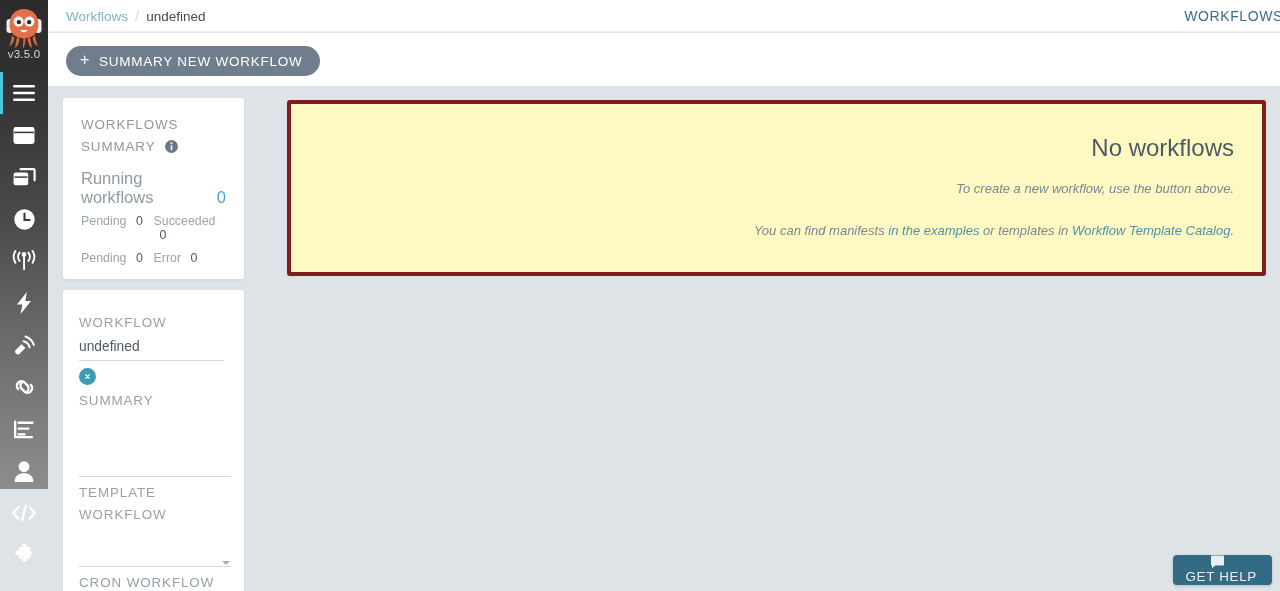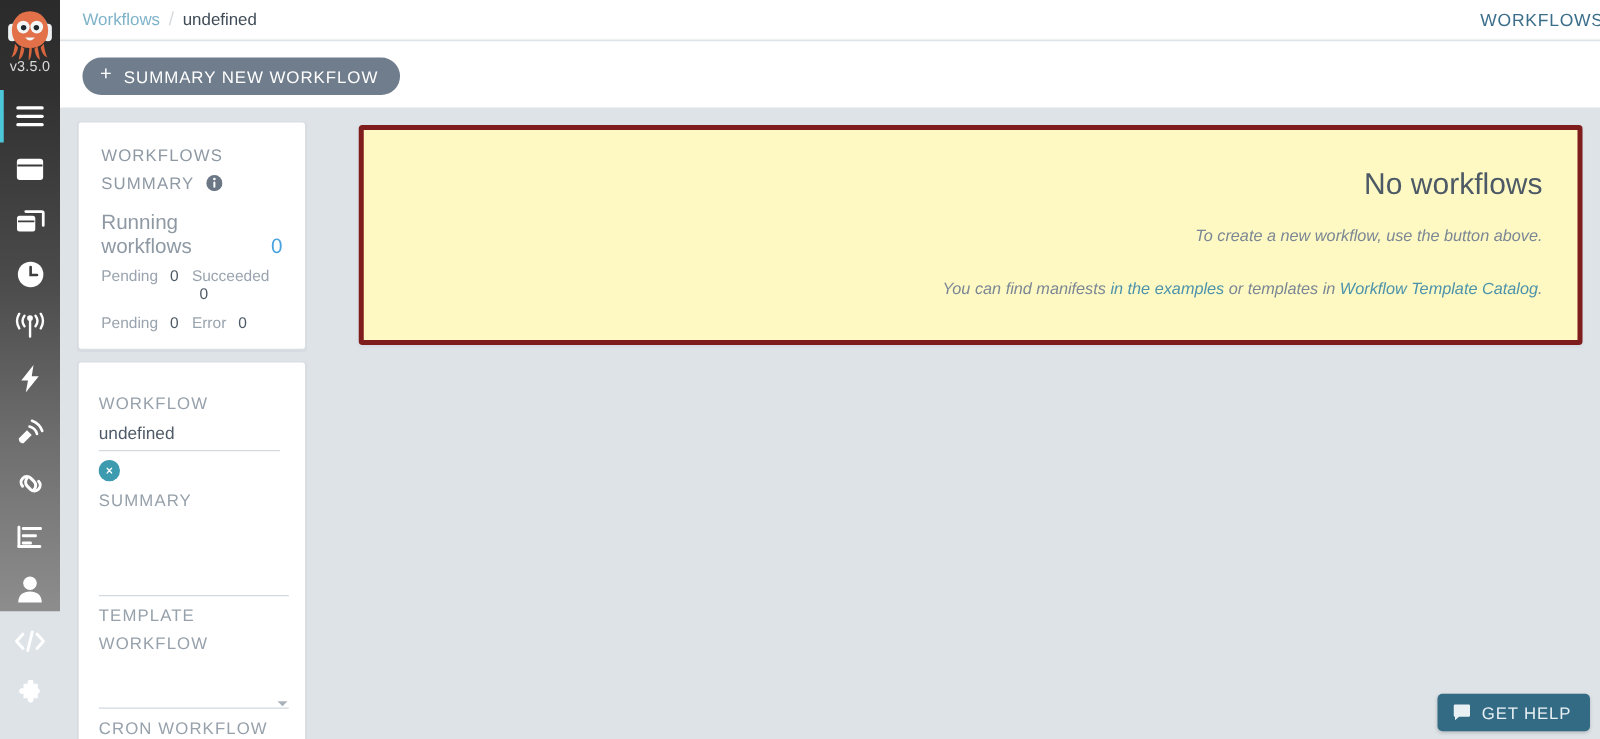--- a/index.html
+++ b/index.html
@@ -274,20 +274,21 @@
     border: none;
     border-radius: 4px;
     color: #e8f0f4;
     font-family: "Liberation Sans", sans-serif;
     font-size: 13.4px;
     letter-spacing: .7px;
     display: flex; align-items: center;
     cursor: pointer;
     z-index: 60;
     box-shadow: 0 1px 3px rgba(0,0,0,.18);
+    flex-direction: column;
   }
   #get-help-button .chat-ico { margin-right: 8px; display: flex; }
 </style>
 </head>
 <body>
 
 <div id="left-nav">
 
   <div id="logo-block">
     <svg id="logo-svg" width="44" height="46" viewBox="0 0 44 46">

